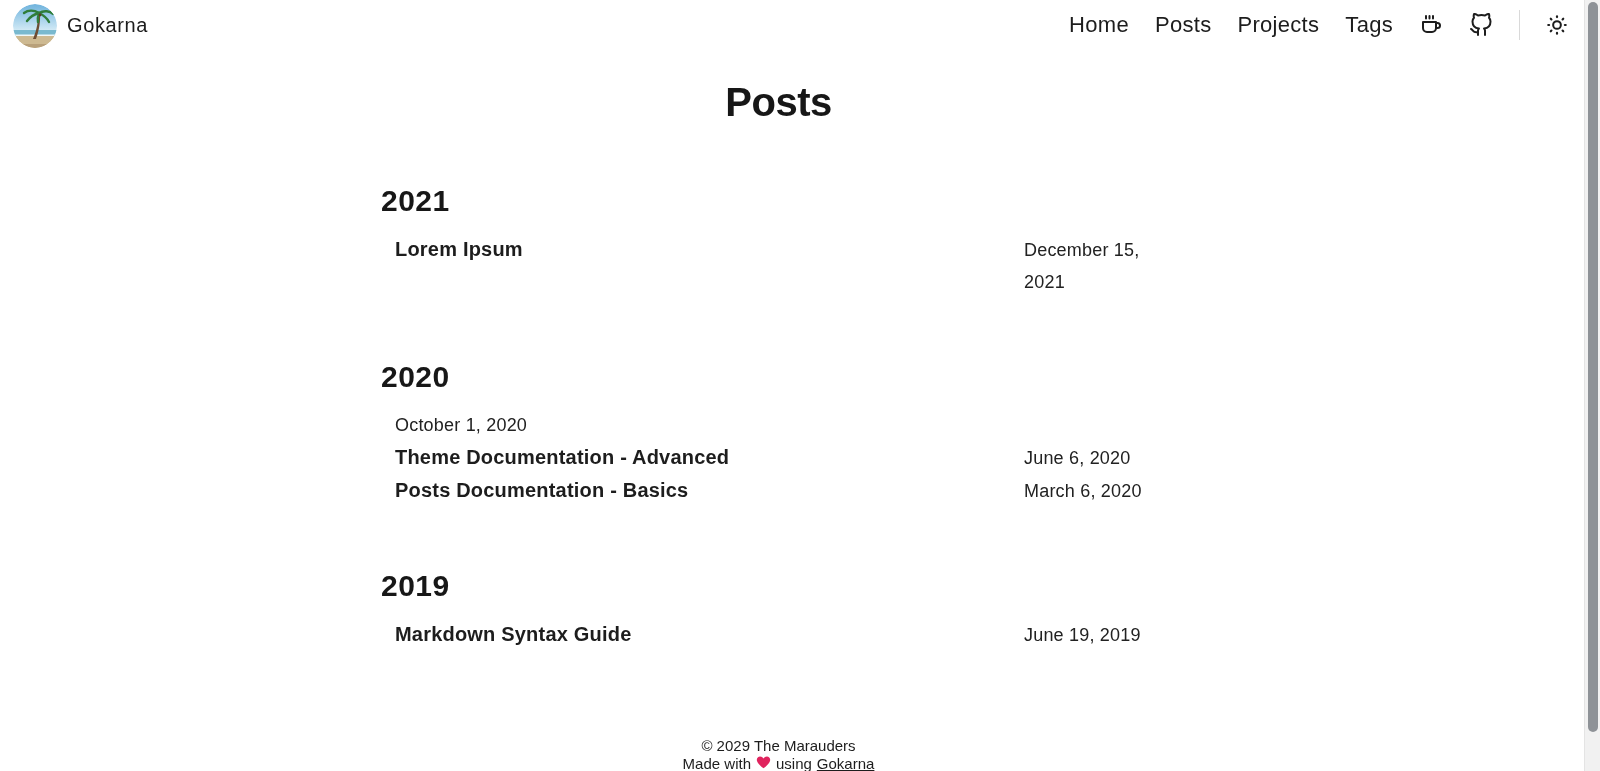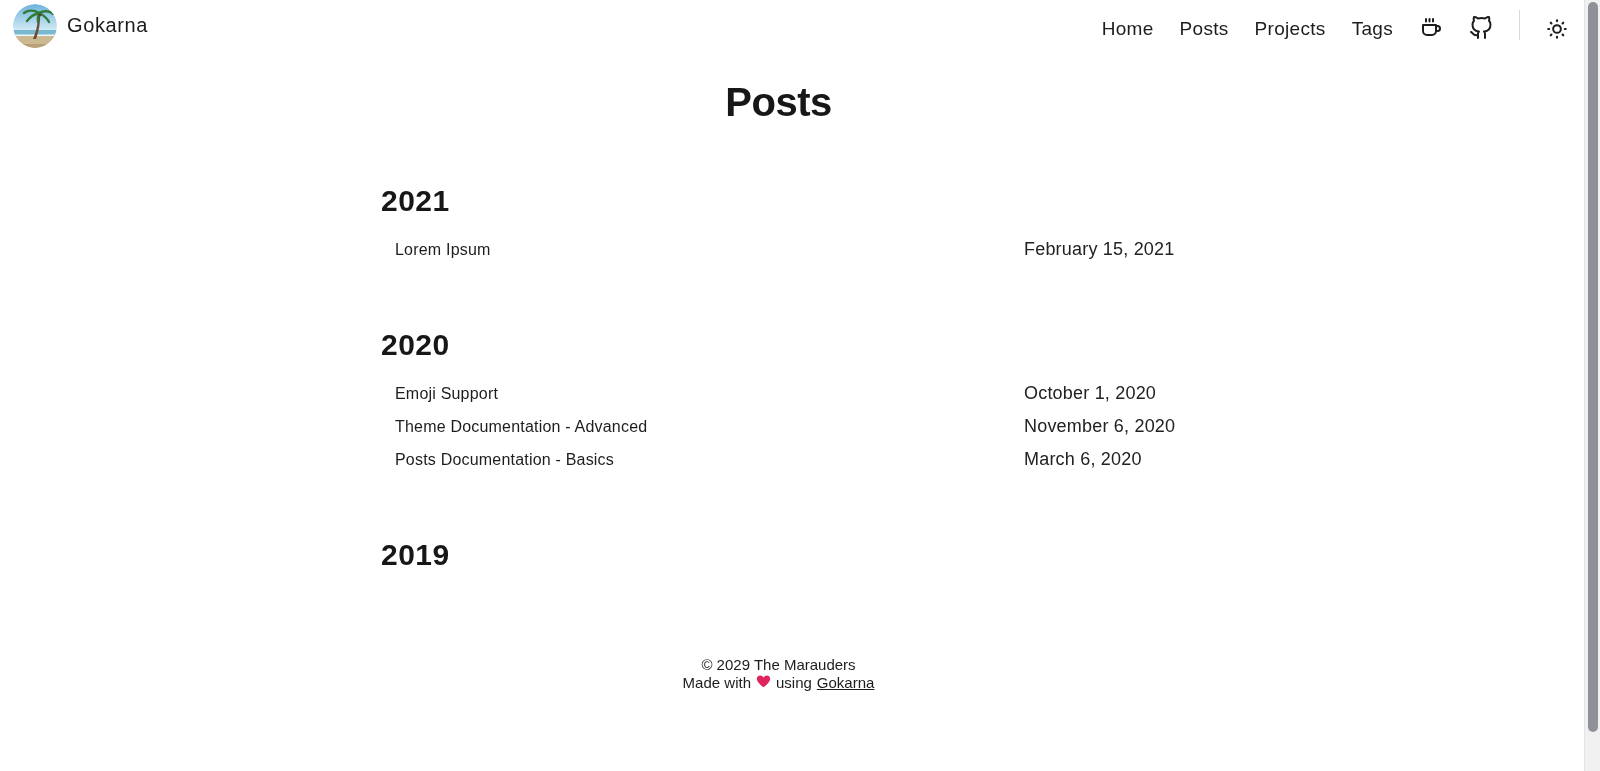--- a/index.html
+++ b/index.html
@@ -40,22 +40,22 @@
   }
   .avatar {
     width: 44px; height: 44px; border-radius: 50%;
     overflow: hidden; display: block; margin-top: 2px;
   }
   .brand-title {
     font-size: 20px; letter-spacing: 0.6px; color: #1d1d1d;
   }
   .nav {
     margin-left: auto;
-    display: flex; align-items: flex-end; gap: 26px;
-    font-size: 19px; letter-spacing: 0.3px;
+    display: flex; align-items: center; gap: 26px;
+    font-size: 22px; letter-spacing: 0.3px;
   }
   .icon-btn { display: inline-flex; align-items: center; justify-content: center; }
   .icon-btn svg { display: block; }
   .nav-divider {
     width: 1px; height: 30px; background: #d9d9d9; margin: 0 0;
   }
 
   
   .container { width: 795px; margin-left: 381px; }
   .page-title {
@@ -68,21 +68,21 @@
     line-height: 1; color: #171717;
     margin: 64px 0 17px 0;
   }
   .post-row {
     display: flex; align-items: baseline;
     padding-left: 14px;
     line-height: 32px;
   }
   .post-title {
     flex: none; width: 629px;
-    font-size: 16px; font-weight: 400; letter-spacing: 0.2px;
+    font-size: 20px; font-weight: 700; letter-spacing: 0.2px;
   }
   .post-date {
     font-size: 18px; letter-spacing: 0.2px; color: #222222;
   }
 
   
   .footer {
     margin-top: 86px;
     text-align: center;
     font-size: 15px; line-height: 18px;
@@ -176,42 +176,45 @@
   </nav>
 </header>
 
 <main class="container">
   <h1 class="page-title">Posts</h1>
 
   <section class="year-section">
     <h2>2021</h2>
     <div class="post-row">
       <a class="post-title">Lorem Ipsum</a>
-      <span class="post-date">February 15, 2021</span>
+      <span class="post-date">December 15, 2021</span>
     </div>
   </section>
 
   <section class="year-section">
     <h2>2020</h2>
     <div class="post-row">
-      <a class="post-title">Emoji Support</a>
       <span class="post-date">October 1, 2020</span>
     </div>
     <div class="post-row">
       <a class="post-title">Theme Documentation - Advanced</a>
-      <span class="post-date">November 6, 2020</span>
+      <span class="post-date">June 6, 2020</span>
     </div>
     <div class="post-row">
       <a class="post-title">Posts Documentation - Basics</a>
       <span class="post-date">March 6, 2020</span>
     </div>
   </section>
 
   <section class="year-section">
     <h2>2019</h2>
+    <div class="post-row">
+      <a class="post-title">Markdown Syntax Guide</a>
+      <span class="post-date">June 19, 2019</span>
+    </div>
   </section>
 
   <footer class="footer">
     <div>© 2029 The Marauders</div>
     <div class="made-line">
       <span>Made with</span>
       <svg class="heart" viewBox="0 0 24 22">
         <path d="M12 21 C6.5 17 2.8 13.2 1.6 9.4 C0.4 5.6 3 2 6.6 2 C8.8 2 10.8 3.2 12 5.2 C13.2 3.2 15.2 2 17.4 2 C21 2 23.6 5.6 22.4 9.4 C21.2 13.2 17.5 17 12 21 Z" fill="#e0245e"></path>
       </svg>
       <span>using</span>

